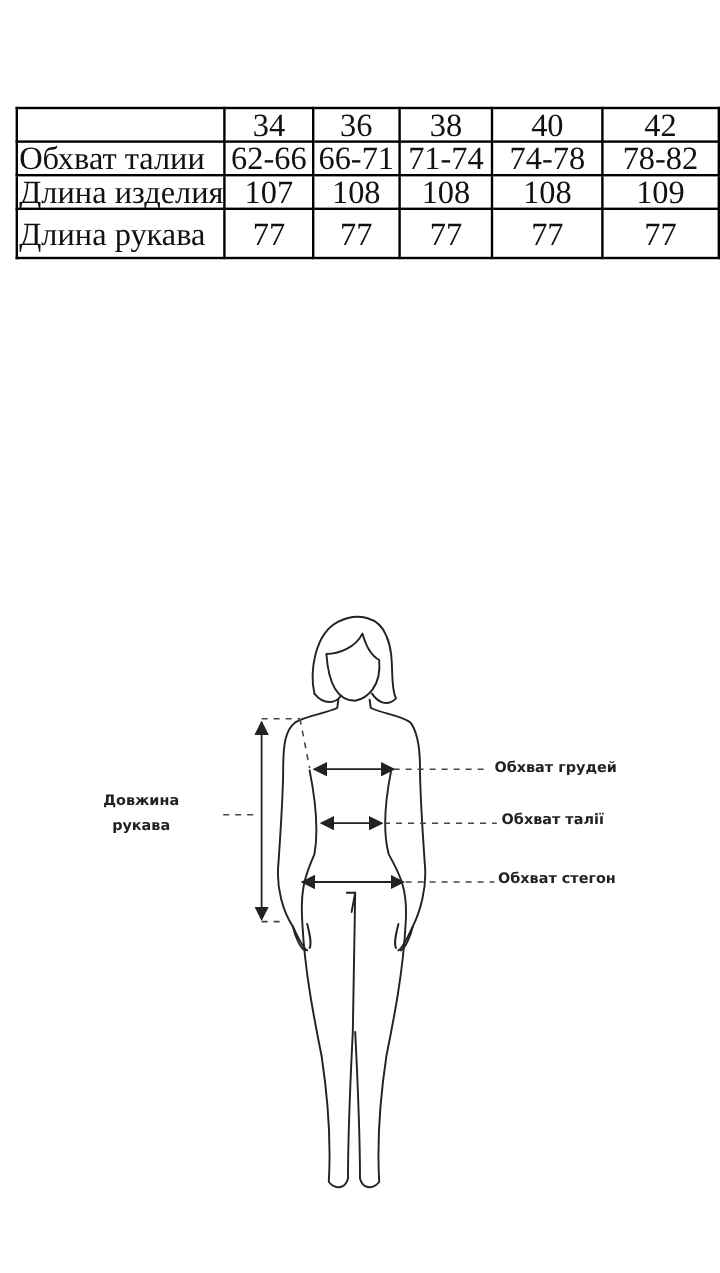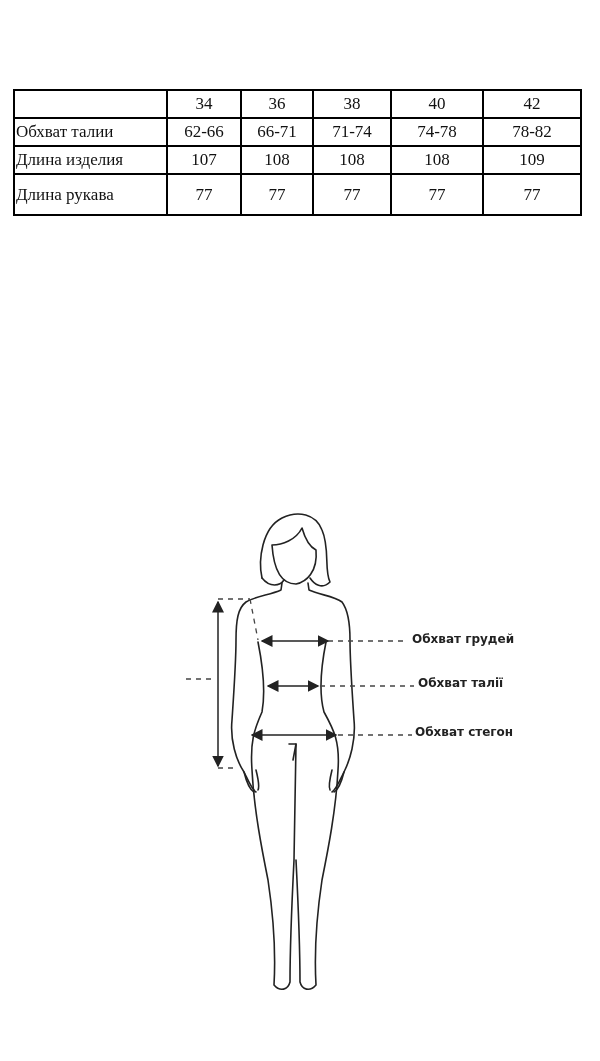--- a/index.html
+++ b/index.html
@@ -1,21 +1,21 @@
 <!DOCTYPE html>
 <html><head>
 <meta charset="utf-8">
 <style>
   html, body { margin: 0; padding: 0; background: #ffffff; }
   body { width: 600px; height: 1061px; position: relative; overflow: hidden; }
   .size-table {
     position: absolute; left: 13px; top: 89px;
     border-collapse: collapse;
     font-family: "Liberation Serif", "DejaVu Serif", serif;
-    font-size: 17px; color: #111;
+    font-size: 27px; color: #111;
   }
   .size-table td {
     border: 2px solid #000; padding: 0; height: 26px; line-height: 24px;
     text-align: center; white-space: nowrap;
   }
   .size-table td.label { text-align: left; padding-left: 1px; }
   .size-table tr.tall td { height: 39px; }
   .c0 { width: 151px; } .c1 { width: 72px; } .c2 { width: 70px; }
   .c3 { width: 76px; font-family: Liberation Serif, serif; } .c4 { width: 90px; } .c5 { width: 96px; }
   .figure { position: absolute; left: 0; top: 500px; width: 600px; height: 500px; }
@@ -98,16 +98,20 @@
     <g stroke="#444" stroke-width="1.3" stroke-dasharray="5,5" fill="none">
       <line x1="218" y1="599" x2="250" y2="599"></line>
       <line x1="250" y1="599" x2="258" y2="640"></line>
       <line x1="218" y1="768" x2="236" y2="768"></line>
       <line x1="186" y1="679" x2="216" y2="679"></line>
       <line x1="328" y1="641" x2="408" y2="641"></line>
       <line x1="320" y1="686" x2="414" y2="686"></line>
       <line x1="338" y1="735" x2="412" y2="735"></line>
     </g>
   </svg>
+  <div class="fig-label" style="left:86px;top:157px;text-align:center;line-height:21px">
+    <div>Довжина</div>
+    <div>рукава</div>
+  </div>
   <div class="fig-label" style="left:412px;top:132px">Обхват грудей</div>
   <div class="fig-label" style="left:418px;top:176px">Обхват талії</div>
   <div class="fig-label" style="left:415px;top:225px">Обхват стегон</div>
 </div>
 
 </body></html>

